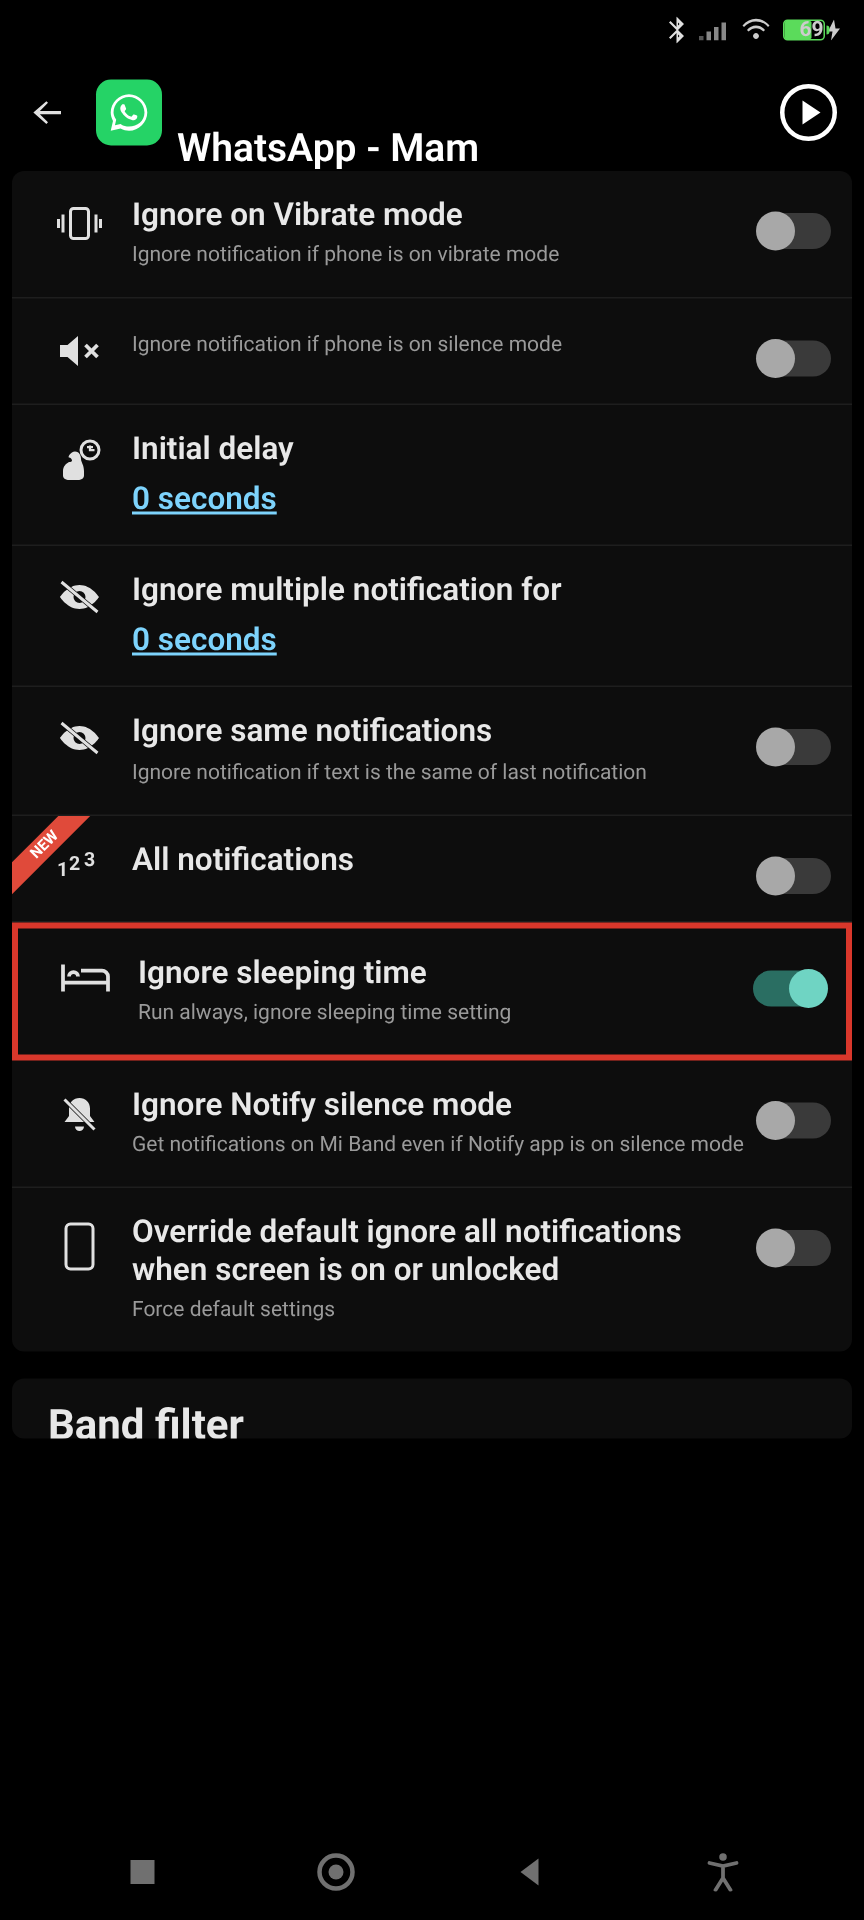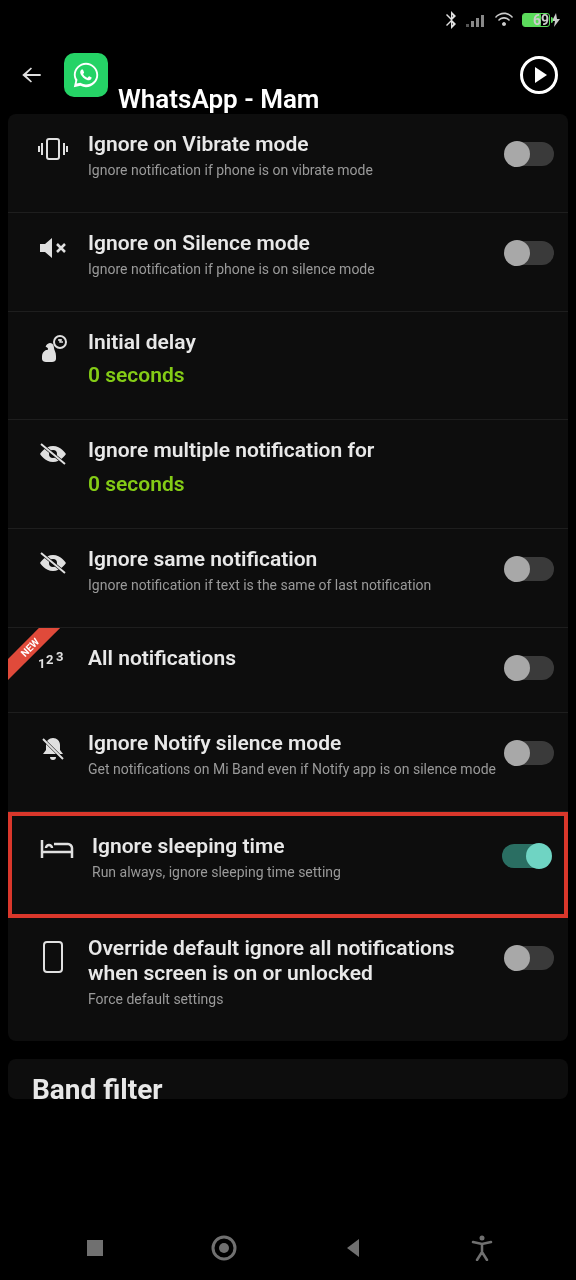--- a/index.html
+++ b/index.html
@@ -14,27 +14,27 @@
   
   .app-bar { height: 70px; display: flex; align-items: center; padding: 0 18px; gap: 18px; }
   .back-btn { width: 28px; height: 28px; display: flex; align-items: center; justify-content: center; cursor: pointer; }
   .wa-icon { width: 44px; height: 44px; background: #25d366; border-radius: 10px; display: flex; align-items: center; justify-content: center; }
   .title { font-size: 26px; font-weight: 600; flex: 1; margin-left: -8px; margin-top: 47px;}
   .play-btn { width: 38px; height: 38px; border: 3px solid #fff; border-radius: 50%; display: flex; align-items: center; justify-content: center; cursor: pointer; }
   .play-btn::after { content: ""; width: 0; height: 0; border-left: 12px solid #fff; border-top: 8px solid transparent; border-bottom: 8px solid transparent; margin-left: 3px; }
 
   .settings-container { background: #0d0d0d; border-radius: 8px; margin: 4px 8px; overflow: hidden; }
   
-  .row { display: flex; align-items: flex-start; padding: 18px 14px 32px 10px; border-bottom: 1px solid #1e1e1e; position: relative; }
+  .row { display: flex; align-items: flex-start; padding: 18px 14px 18px 10px; border-bottom: 1px solid #1e1e1e; position: relative; }
   .row:last-child { border-bottom: none; }
   .row-icon { width: 70px; display: flex; justify-content: center; align-items: center; padding-top: 4px; flex-shrink: 0; }
   .row-body { flex: 1; padding-right: 10px; }
   .row-title { font-size: 21px; font-weight: 600; color: #e8e8e8; line-height: 1.2; }
   .row-sub { font-size: 14px; color: #9a9a9a; margin-top: 4px; line-height: 1.35; }
-  .row-value { font-size: 21px; font-weight: 600; color: #84cc16; margin-top: 8px; }
+  .row-value { font-size: 21px; font-weight: 600; color: #7dd3fc; margin-top: 8px; text-decoration: underline; }
   
   .toggle { width: 48px; height: 24px; background: #3a3a3a; border-radius: 12px; position: relative; flex-shrink: 0; margin-top: 10px; cursor: pointer; }
   .toggle .knob { width: 26px; height: 26px; background: #a8a8a8; border-radius: 50%; position: absolute; top: -1px; left: -2px; transition: none; }
   .toggle.on { background: #2a6e62; }
   .toggle.on .knob { left: auto; right: -2px; background: #6fd4c3; }
   
   .new-ribbon { position: absolute; top: 0; left: 0; width: 60px; height: 60px; overflow: hidden; }
   .new-ribbon span { position: absolute; top: 12px; left: -18px; width: 80px; background: #e04a3a; color: #fff; font-size: 10px; font-weight: bold; text-align: center; transform: rotate(-45deg); padding: 2px 0; }
   
   .highlight-box { border: 4px solid #d9372b; }
@@ -113,21 +113,20 @@
   </div>
 
   <div class="row">
     <div class="row-icon">
       <svg width="30" height="26" viewBox="0 0 30 26">
           <path d="M2 9h5l7-6v20l-7-6H2z" fill="#e0e0e0"></path>
           <path d="M19 9l8 8M27 9l-8 8" stroke="#e0e0e0" stroke-width="2.5"></path>
         </svg>
     </div>
     <div class="row-body">
-      <div class="row-title">Ignore on Silence mode</div>
       <div class="row-sub">Ignore notification if phone is on silence mode</div>
     </div>
     <div class="toggle">
         <div class="knob"></div>
       </div>
   </div>
 
   <div class="row">
     <div class="row-icon">
       <svg width="30" height="30" viewBox="0 0 30 30">
@@ -158,21 +157,21 @@
 
   <div class="row">
     <div class="row-icon">
       <svg width="32" height="24" viewBox="0 0 32 24">
           <path d="M16 4C8 4 3 12 3 12s5 8 13 8 13-8 13-8-5-8-13-8zm0 12a4 4 0 110-8 4 4 0 010 8z" fill="#e0e0e0"></path>
           <path d="M4 2l24 20" stroke="#0d0d0d" stroke-width="3"></path>
           <path d="M4 2l24 20" stroke="#e0e0e0" stroke-width="2"></path>
         </svg>
     </div>
     <div class="row-body">
-      <div class="row-title">Ignore same notification</div>
+      <div class="row-title">Ignore same notifications</div>
       <div class="row-sub">Ignore notification if text is the same of last notification</div>
     </div>
     <div class="toggle">
         <div class="knob"></div>
       </div>
   </div>
 
   <div class="row">
     <div class="new-ribbon">
         <span>NEW</span>
@@ -185,52 +184,52 @@
         </svg>
     </div>
     <div class="row-body">
       <div class="row-title">All notifications</div>
     </div>
     <div class="toggle">
         <div class="knob"></div>
       </div>
   </div>
 
+  <div class="row highlight-box">
+    <div class="row-icon">
+      <svg width="34" height="22" viewBox="0 0 34 22">
+          <path d="M2 2v18M2 14h30v6M6 10a3 3 0 116 0M14 6h14c2 0 4 2 4 4v4" stroke="#e0e0e0" stroke-width="2.5" fill="none"></path>
+        </svg>
+    </div>
+    <div class="row-body">
+      <div class="row-title">Ignore sleeping time</div>
+      <div class="row-sub">Run always, ignore sleeping time setting</div>
+    </div>
+    <div class="toggle on">
+        <div class="knob"></div>
+      </div>
+  </div>
+
   <div class="row">
     <div class="row-icon">
       <svg width="28" height="28" viewBox="0 0 28 28">
           <path d="M14 3c-4 0-7 3-7 7v5l-3 4h20l-3-4v-5c0-4-3-7-7-7zm-3 19a3 3 0 006 0" fill="#e0e0e0"></path>
           <path d="M4 4l20 20" stroke="#0d0d0d" stroke-width="3"></path>
           <path d="M4 4l20 20" stroke="#e0e0e0" stroke-width="2"></path>
         </svg>
     </div>
     <div class="row-body">
       <div class="row-title">Ignore Notify silence mode</div>
       <div class="row-sub">Get notifications on Mi Band even if Notify app is on silence mode</div>
     </div>
     <div class="toggle">
         <div class="knob"></div>
       </div>
   </div>
 
-  <div class="row highlight-box">
-    <div class="row-icon">
-      <svg width="34" height="22" viewBox="0 0 34 22">
-          <path d="M2 2v18M2 14h30v6M6 10a3 3 0 116 0M14 6h14c2 0 4 2 4 4v4" stroke="#e0e0e0" stroke-width="2.5" fill="none"></path>
-        </svg>
-    </div>
-    <div class="row-body">
-      <div class="row-title">Ignore sleeping time</div>
-      <div class="row-sub">Run always, ignore sleeping time setting</div>
-    </div>
-    <div class="toggle on">
-        <div class="knob"></div>
-      </div>
-  </div>
-
   <div class="row">
     <div class="row-icon">
       <svg width="22" height="34" viewBox="0 0 22 34">
           <rect x="2" y="2" width="18" height="30" rx="3" fill="none" stroke="#e0e0e0" stroke-width="2"></rect>
         </svg>
     </div>
     <div class="row-body">
       <div class="row-title">Override default ignore all notifications when screen is on or unlocked</div>
       <div class="row-sub">Force default settings</div>
     </div>

